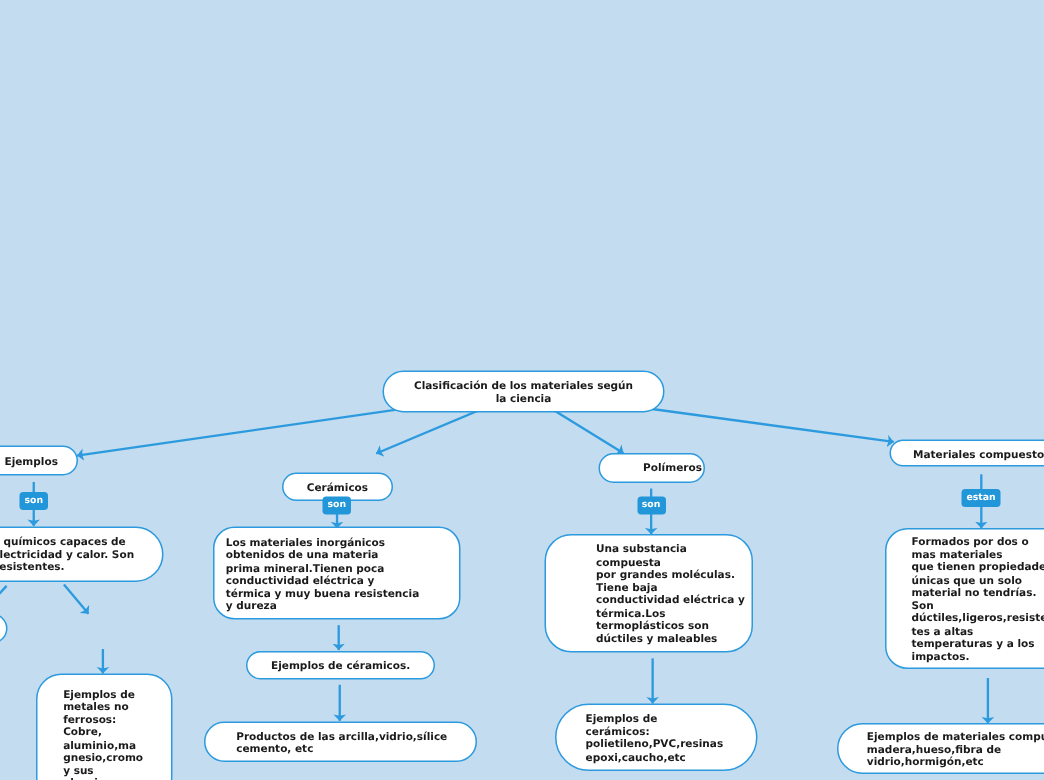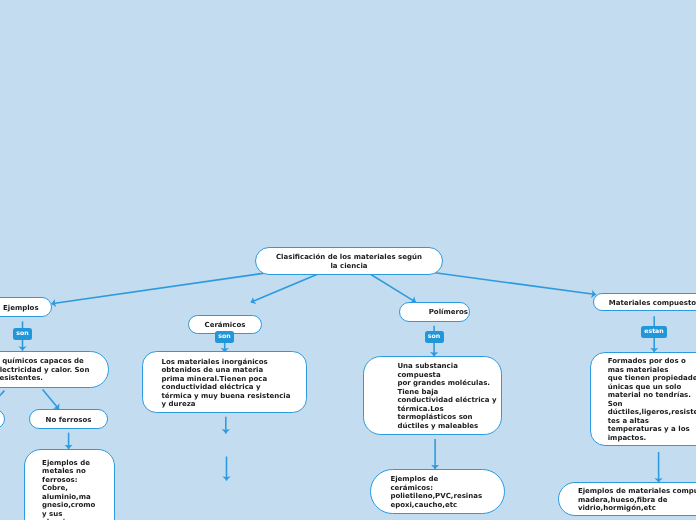--- a/index.html
+++ b/index.html
@@ -63,47 +63,51 @@
   <span>son</span>
 </div>
 <div class="node blk" style="left:-56px;top:350.8px;width:165.2px;height:37px;border-radius:999px;">
   <span style="padding-left:13.6px;">Elementos químicos capaces de
 conducir electricidad y calor. Son
 bastante resistentes.</span>
 </div>
 <div class="node pill" style="left:-74.5px;top:409px;width:79px;height:20px;">
   
 </div>
-<div class="node pill" style="left:29px;top:409px;width:79px;height:20px;">
-  <span>No ferrosos</span>
-</div>
 <div class="node blk" style="left:23.8px;top:448.9px;width:91px;height:86px;border-radius:17px;">
   <span style="padding-left:17.3px;">Ejemplos de
 metales no
 ferrosos:
 Cobre,
 aluminio,ma
 gnesio,cromo
 y sus
 aleaciones</span>
 </div>
 
 <div class="node pill" style="left:188.3px;top:315px;width:73.3px;height:19.3px;">
   <span>Cerámicos</span>
 </div>
 <div class="badge" style="left:215px;top:331px;width:19px;height:11.5px;">
   <span>son</span>
 </div>
 <div class="node blk" style="left:141.5px;top:351.4px;width:165.9px;height:61.9px;border-radius:14.4px;">
-  <span style="padding-left:19px;">Los materiales inorgánicos
+  <span style="padding-left:8px;">Los materiales inorgánicos
 obtenidos de una materia
 prima mineral.Tienen poca
 conductividad eléctrica y
 térmica y muy buena resistencia
 y dureza</span>
+</div>
+<div class="node pill" style="left:163.9px;top:433.5px;width:126.4px;height:19.5px;">
+  <span>Ejemplos de céramicos.</span>
+</div>
+<div class="node blk" style="left:136.2px;top:480.7px;width:181.7px;height:27.5px;border-radius:999px;">
+  <span style="padding-left:20.3px;">Productos de las arcilla,vidrio,sílice
+cemento, etc</span>
 </div>
 
 <div class="node pill" style="left:398.6px;top:302.1px;width:71.5px;height:19.6px;padding-left:28px;">
   <span>Polímeros</span>
 </div>
 <div class="badge" style="left:424.5px;top:331px;width:19px;height:11.5px;">
   <span>son</span>
 </div>
 <div class="node blk" style="left:363.4px;top:356.2px;width:138.4px;height:78.5px;border-radius:17.8px;">
   <span style="padding-left:33px;">Una substancia

